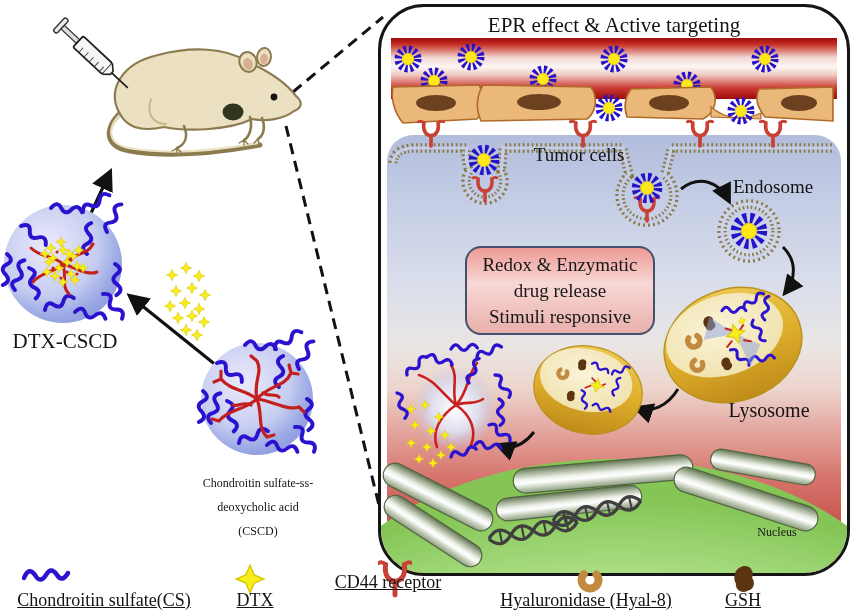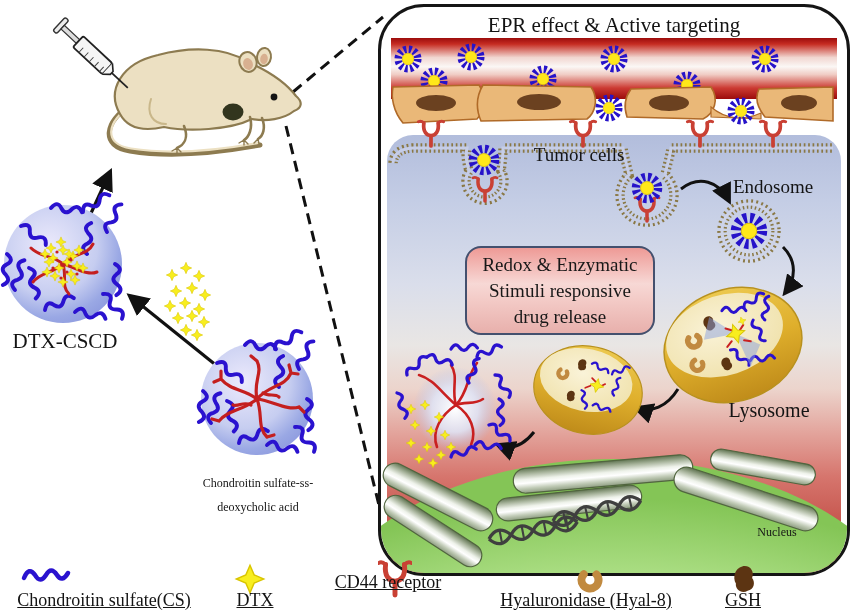--- a/index.html
+++ b/index.html
@@ -245,20 +245,21 @@
       <path d="M-6,6 C-14,2 -18,8 -24,6"></path>
       <path d="M6,-6 C12,-2 18,-6 22,-2"></path>
     </g>
   </g>
 </svg>
 
 <div class="lbl" style="left:2px;top:329px;width:126px;font-size:21px;">DTX-CSCD</div>
 <div class="lbl wrap" style="left:138px;top:471px;width:240px;font-size:12px;line-height:24px;">
   <div>Chondroitin sulfate-ss-</div>
   <div>deoxycholic acid</div>
+  <div>(CSCD)</div>
 </div>
 
 <div id="inset">
   <svg width="466" height="566" viewBox="0 0 466 566">
 
     <rect x="6" y="128" width="454" height="438" rx="26" fill="url(#tumorG)"></rect>
 
     <ellipse cx="233" cy="648" rx="310" ry="196" fill="url(#nucG)"></ellipse>
 
     <rect x="10" y="31" width="446" height="61" fill="url(#vesselG)"></rect>
@@ -417,22 +418,22 @@
   </svg>
 
   <div class="lbl" style="left:140px;top:137px;width:116px;font-size:19px;">Tumor cells</div>
   <div class="lbl" style="left:0;top:6px;width:466px;font-size:21px;">EPR effect &amp; Active targeting</div>
   <div class="lbl" style="left:336px;top:392px;width:104px;font-size:20px;">Lysosome</div>
   <div class="lbl" style="left:340px;top:169px;width:104px;font-size:19px;">Endosome</div>
   <div class="lbl" style="left:348px;top:519px;width:96px;font-size:12px;">Nucleus</div>
 
   <div id="stimuli-box">
     <div>Redox &amp; Enzymatic</div>
+    <div>drug release</div>
     <div>Stimuli responsive</div>
-    <div>drug release</div>
   </div>
 </div>
 
 <div>
   <svg class="abs" width="56" height="36" style="left:18px;top:554px">
     <path d="M6,24 q5,-12 11,-3 q5,9 11,0 q5,-9 11,0 q5,8 11,-2" fill="none" stroke="#2a12cf" stroke-width="4.5" stroke-linecap="round"></path>
   </svg>
   <div class="legend-label" style="left:0;top:590px;width:208px;">Chondroitin sulfate(CS)</div>
 
   <svg class="abs" width="36" height="36" style="left:232px;top:561px">

